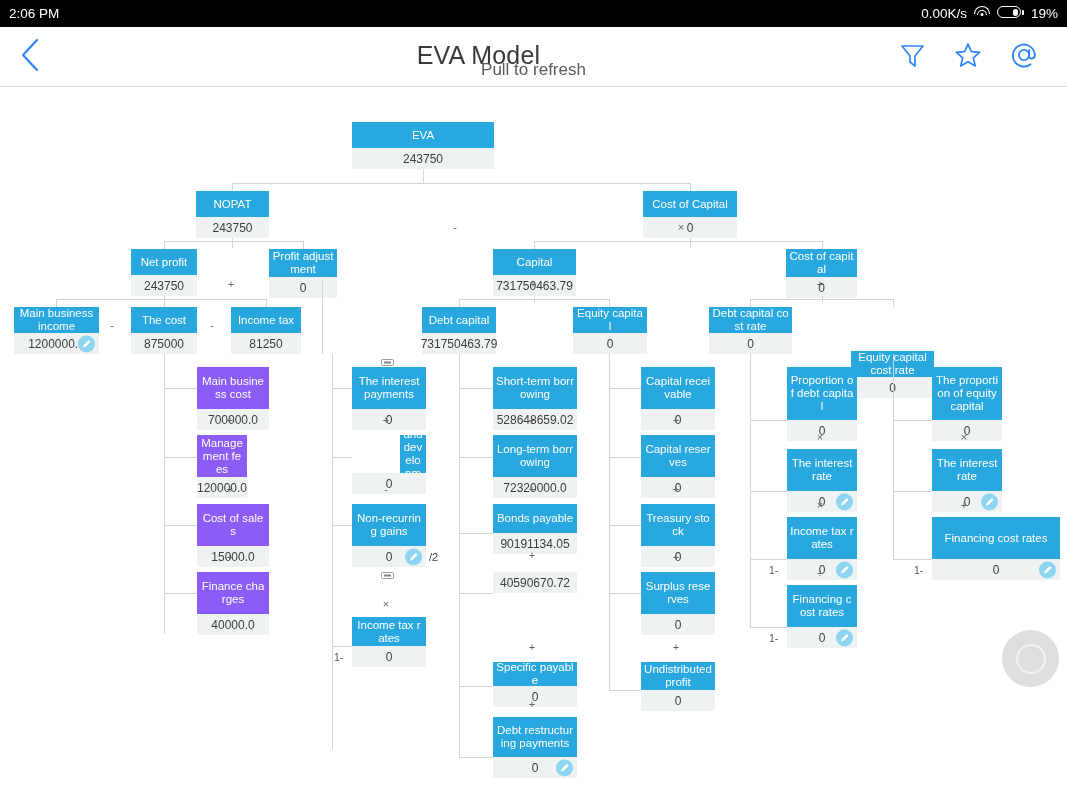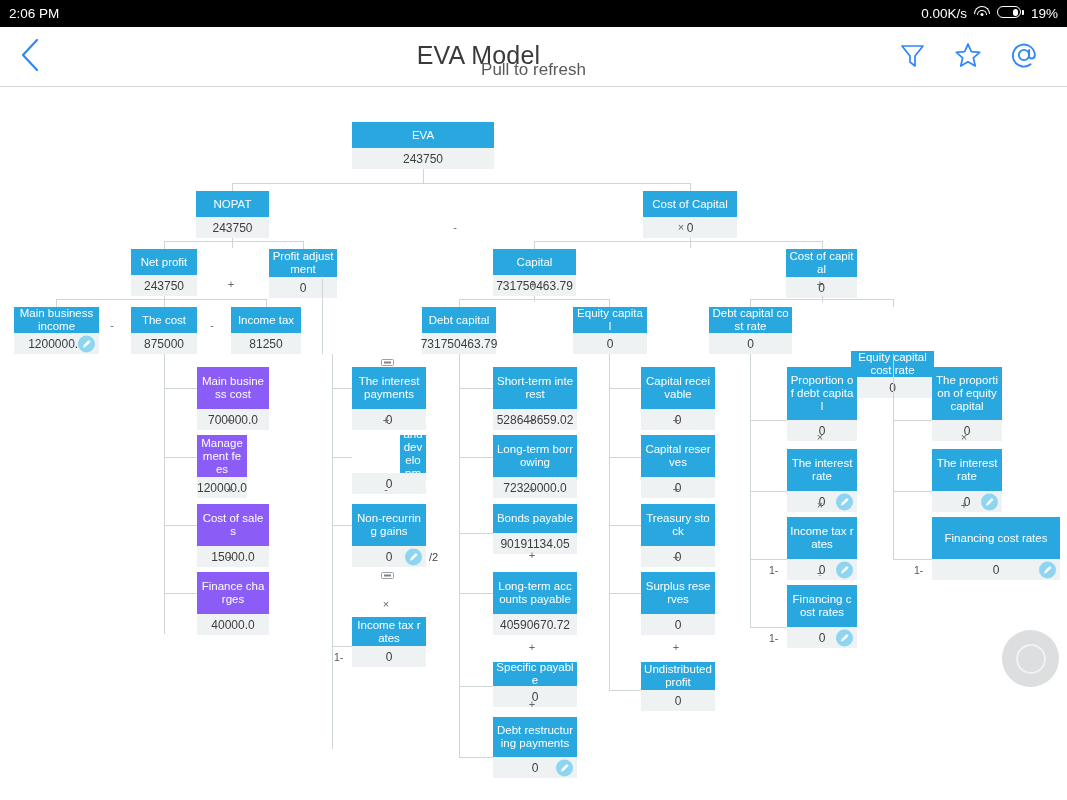--- a/index.html
+++ b/index.html
@@ -232,33 +232,32 @@
             </svg>
           </span></div>
       </div>
       <span class="suffix" style="left: 429px; top: 465px;">/2</span>
       <div class="node" style="left: 352px; top: 530px; width: 74px;">
         <div class="hdr" style="height: 29px;">Income tax rates</div>
         <div class="val">0</div>
       </div>
       <span class="prefix" style="left: 334px; top: 565px;">1-</span>
       <div class="node" style="left: 493px; top: 280px; width: 84px;">
-        <div class="hdr" style="height: 42px;">Short-term interest</div>
+        <div class="hdr" style="height: 42px;">Short-term borrowing</div>
         <div class="val">528648659.02</div>
       </div>
       <div class="node" style="left: 493px; top: 348px; width: 84px;">
         <div class="hdr" style="height: 42px;">Long-term borrowing</div>
         <div class="val">72320000.0</div>
       </div>
       <div class="node" style="left: 493px; top: 417px; width: 84px;">
         <div class="hdr" style="height: 29px;">Bonds payable</div>
         <div class="val">90191134.05</div>
       </div>
       <div class="node" style="left: 493px; top: 485px; width: 84px;">
-        <div class="hdr" style="height: 42px;">Long-term accounts payable</div>
         <div class="val">40590670.72</div>
       </div>
       <div class="node" style="left: 493px; top: 575px; width: 84px;">
         <div class="hdr" style="height: 24px;">Specific payable</div>
         <div class="val">0</div>
       </div>
       <div class="node" style="left: 493px; top: 630px; width: 84px;">
         <div class="hdr" style="height: 40px;">Debt restructuring payments</div>
         <div class="val">0<span class="pencil">
             <svg width="11" height="11" viewBox="0 0 24 24">

